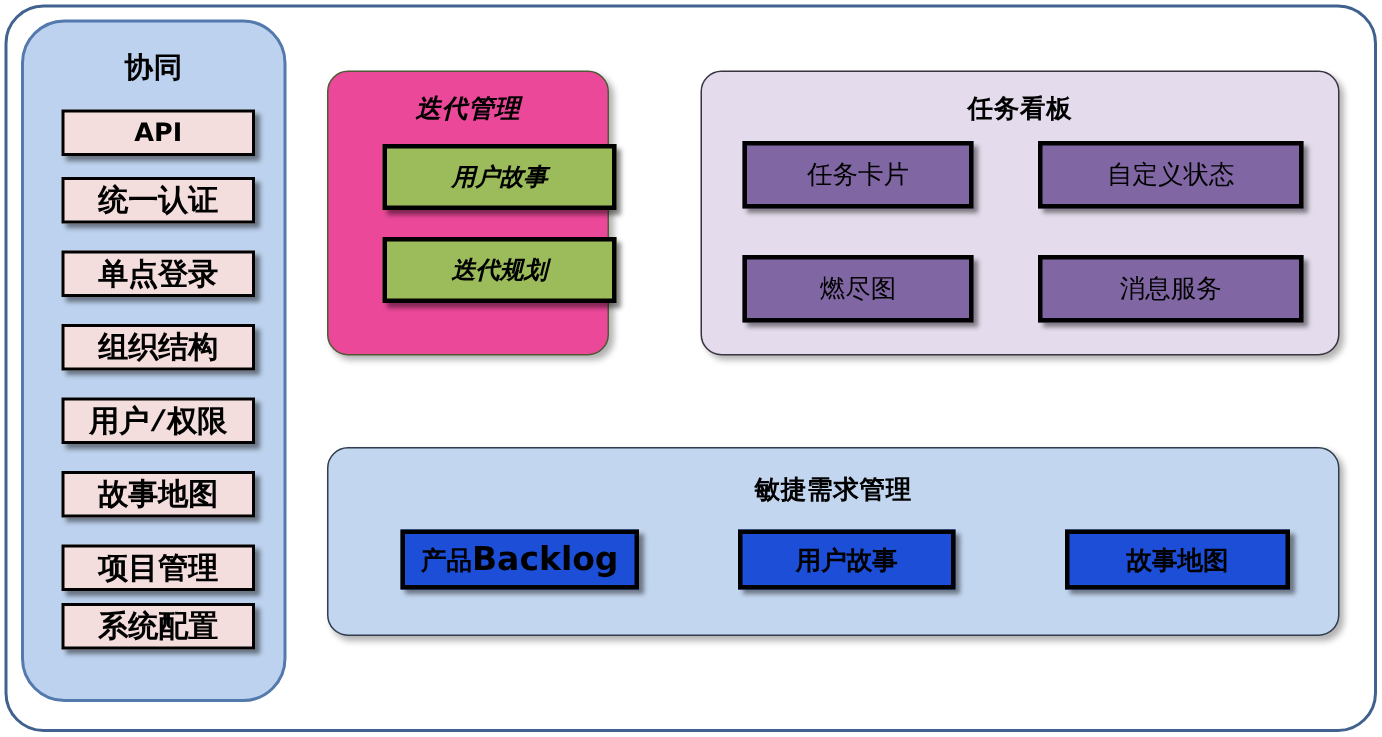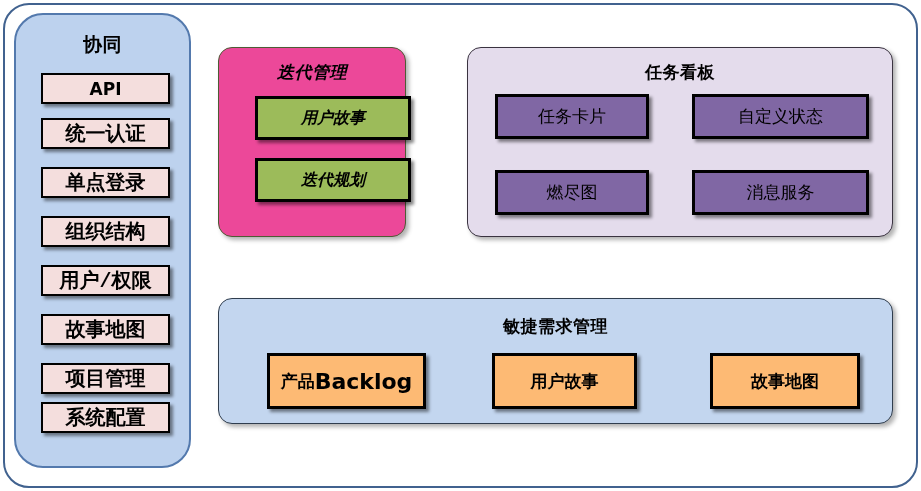--- a/index.html
+++ b/index.html
@@ -134,22 +134,22 @@
     left: 218px; top: 298px;
     width: 675px; height: 126px;
     background: #c3d6ef;
     border: 1.6px solid #2f3d4e;
   }
   #agile .group-title { top: 16px; }
 
   .bbox {
     position: absolute;
     top: 54px;
-    height: 56px;
-    background: #fdba74;
+    height: 40px;
+    background: #1d4ed8;
     border: 3.5px solid #000000;
     display: flex;
     align-items: center;
     justify-content: center;
     box-shadow: 3px 3px 3px rgba(0,0,0,0.45);
     font-family: "DejaVu Serif", "Liberation Serif", serif;
     font-size: 17px;
     font-weight: bold;
     color: #000000;
     white-space: nowrap;

